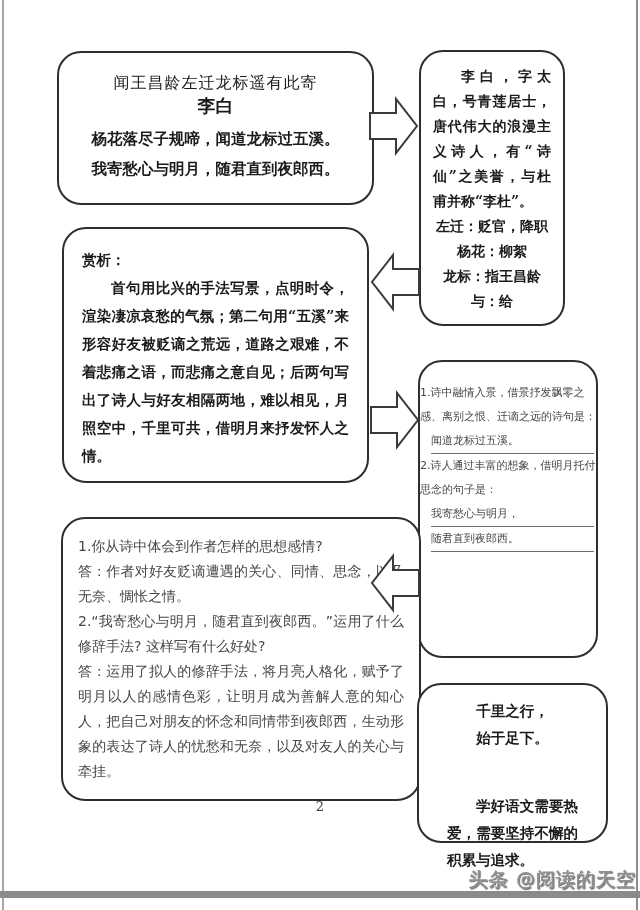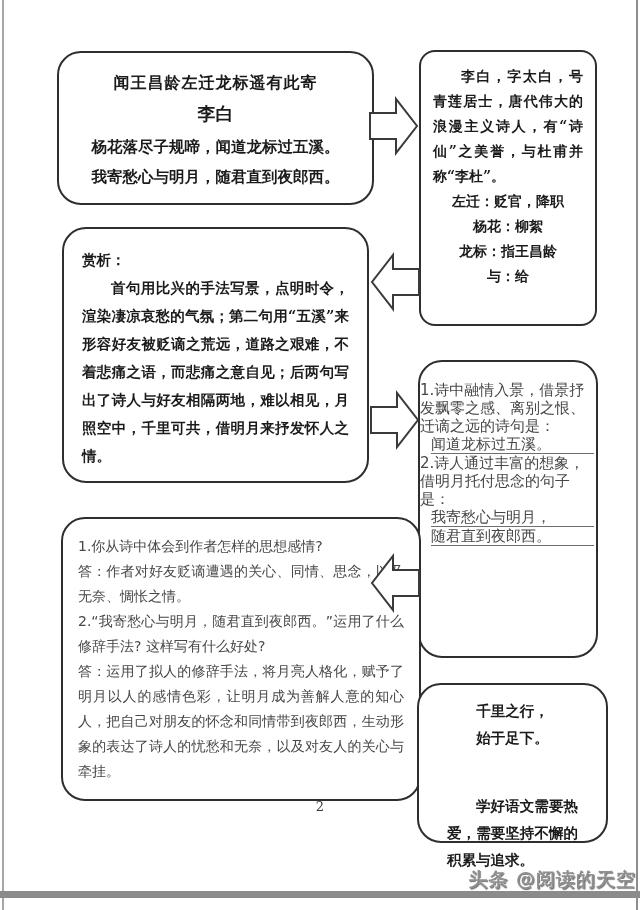--- a/index.html
+++ b/index.html
@@ -15,39 +15,39 @@
 
   .bubble {
     position:absolute; background:#fff;
     border:2px solid #2e2e2e; border-radius:24px;
   }
 
   
   .serif { font-family:"DejaVu Serif","Liberation Serif",serif; color:#1b1b1b; }
 
   .poem-box { left:57px; top:51px; width:317px; height:154px; text-align:center; padding-top:20px; }
-  .poem-title  { font-size:16px; font-weight:700; letter-spacing:1px; margin-bottom:8px; }
+  .poem-title  { font-size:16px; font-weight:400; letter-spacing:1px; }
   .poem-author { font-size:18px; font-weight:700; margin-bottom:6px; }
   .poem-line   { font-size:15.5px; line-height:30px; font-weight:700; }
 
-  .intro-box { left:419px; top:50px; width:178px; height:276px; padding:12px 12px; font-size:14px; line-height:25px;border-radius:16px; }
+  .intro-box { left:419px; top:50px; width:146px; height:276px; padding:12px 12px; font-size:14px; line-height:25px; }
   .intro-para { text-indent:2em; font-weight:700; text-align:justify; }
   .intro-note { text-align:center; font-weight:700; }
 
   .analysis-box { left:62px; top:227px; width:307px; height:256px; padding:17px 18px; font-size:14.5px; line-height:28px; }
   .analysis-heading { font-weight:700; }
   .analysis-body { text-indent:2em; font-weight:700; text-align:justify; }
 
   .motto-box { left:417px; top:683px; width:191px; height:160px; padding:12px 28px; font-size:14.5px; line-height:27px; }
   .motto-line { text-align:center; font-weight:700; }
   .motto-body { text-indent:2em; font-weight:700; text-align:justify;margin-top:41px; }
 
   
   .fill-box { left:418px; top:360px; width:180px; height:298px; padding:19px 0;
-              font-size:15px; line-height:18px; color:#474747; }
+              font-size:11px; line-height:24px; color:#474747; }
   .fill-q { text-align:left; }
   .fill-a { display:block; margin-left:11px; margin-right:2px;
             border-bottom:1.5px solid #6e6e6e; }
 
   .qa-box { left:61px; top:517px; width:360px; height:284px; padding:15px 15px;
             font-size:14px; line-height:25px; color:#474747; text-align:justify; }
 
   .page-number { position:absolute; left:0; top:799px; width:640px; text-align:center;
                  font-size:13px; color:#3a3a3a; font-family:"DejaVu Serif","Liberation Serif",serif; }
 

